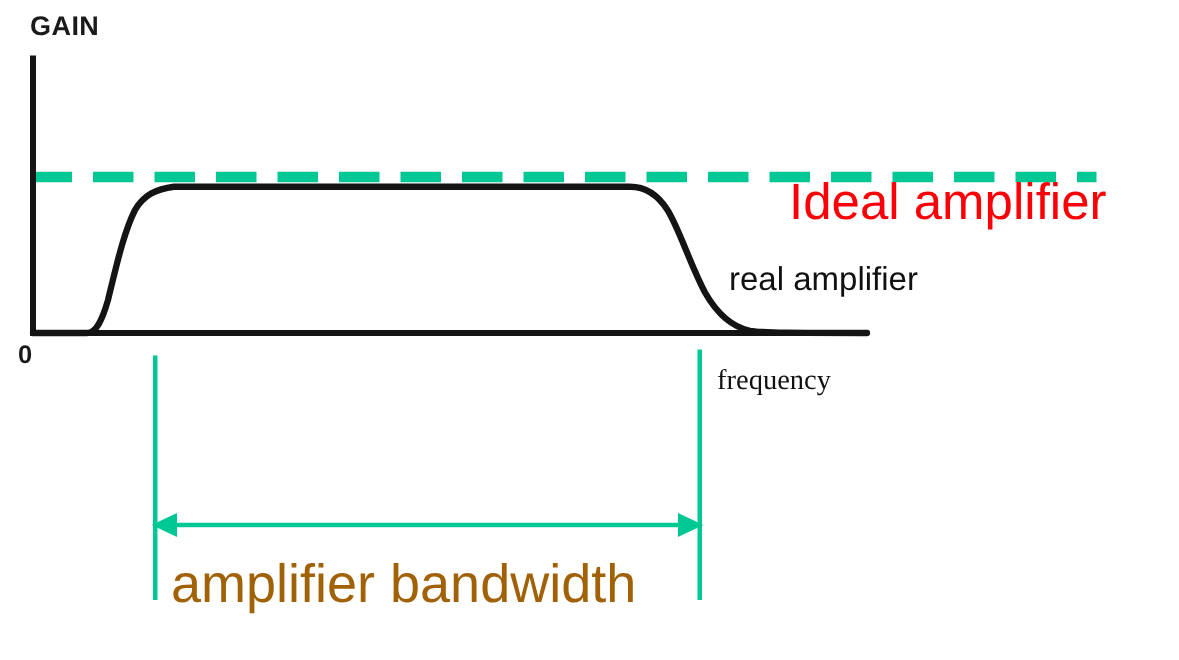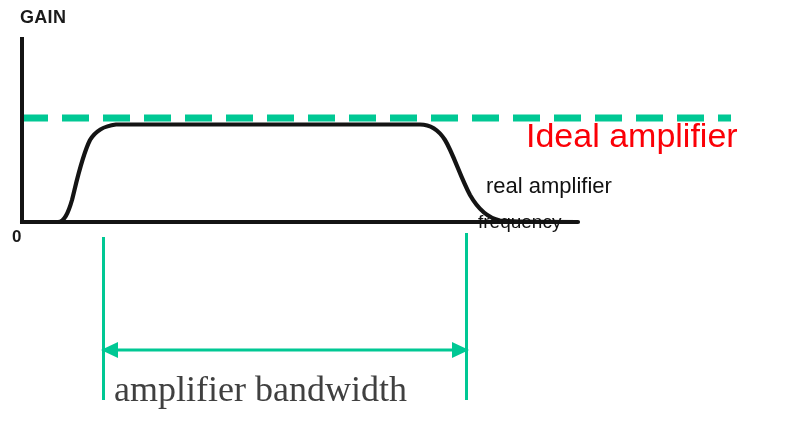--- a/index.html
+++ b/index.html
@@ -39,45 +39,44 @@
   }
   #axis-label-zero {
     left: 12px;
     top: 228px;
     font-size: 17px;
     font-weight: bold;
     color: #1a1a1a;
   }
   #axis-label-frequency {
     left: 478px;
-    top: 212px;
+    top: 244px;
     font-size: 19px;
     color: #111111;
-    font-family: Liberation Sans, sans-serif;
+    font-family: Liberation Serif, serif;
   }
   #label-ideal-amplifier {
     left: 526px;
     top: 74px;
     font-size: 34px;
     color: #fb0007;
     margin-top: 44px;
   }
   #label-real-amplifier {
     left: 486px;
     top: 159px;
     font-size: 22px;
     color: #111111;
     margin-top: 16px;
   }
   #label-amplifier-bandwidth {
     left: 114px;
     top: 371px;
     font-size: 36px;
-    color: #404040;
-    font-family: Liberation Serif, serif;
+    color: #a16207;
   }
 </style>
 </head>
 <body>
 
 <div id="figure">
 
   <svg id="plot-svg" viewBox="0 0 786 440" xmlns="http://www.w3.org/2000/svg">
 
     <line x1="103.5" y1="237" x2="103.5" y2="400" stroke="#00c894" stroke-width="3"></line>

